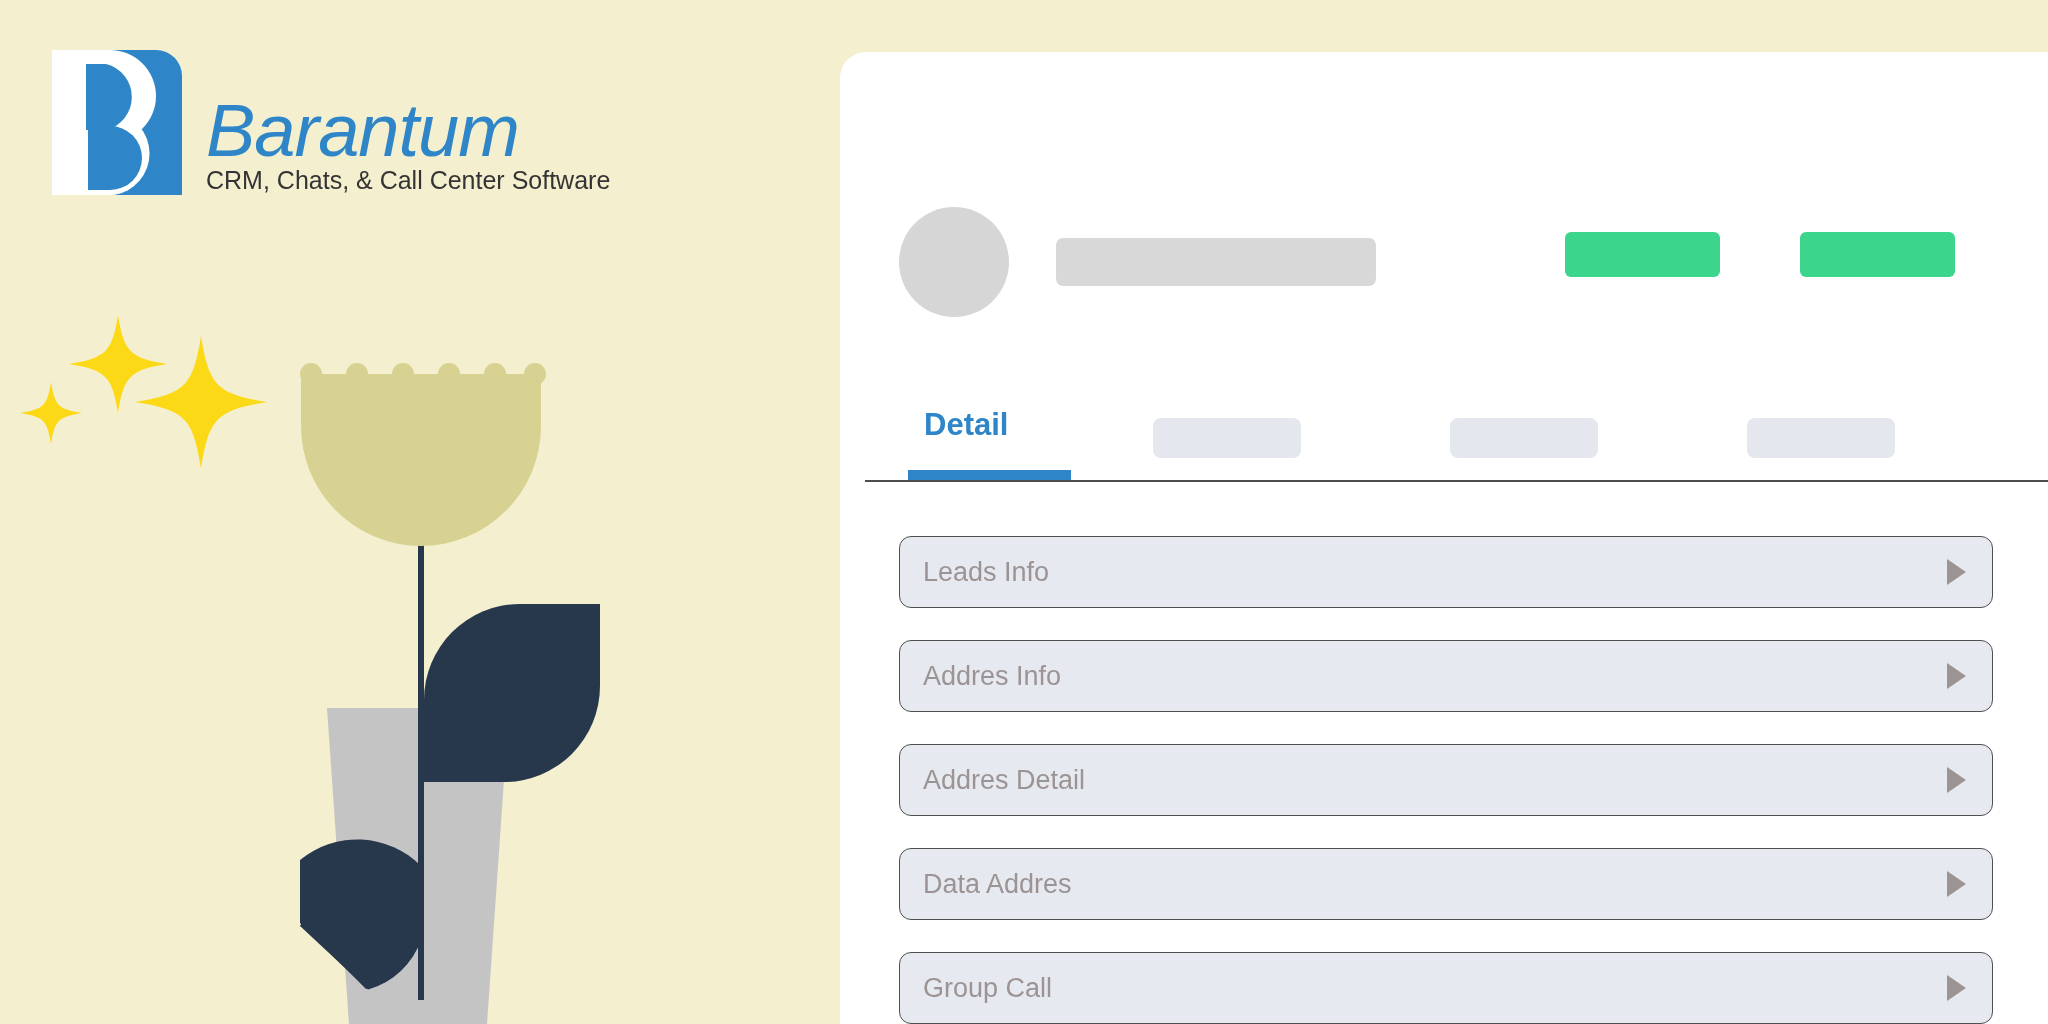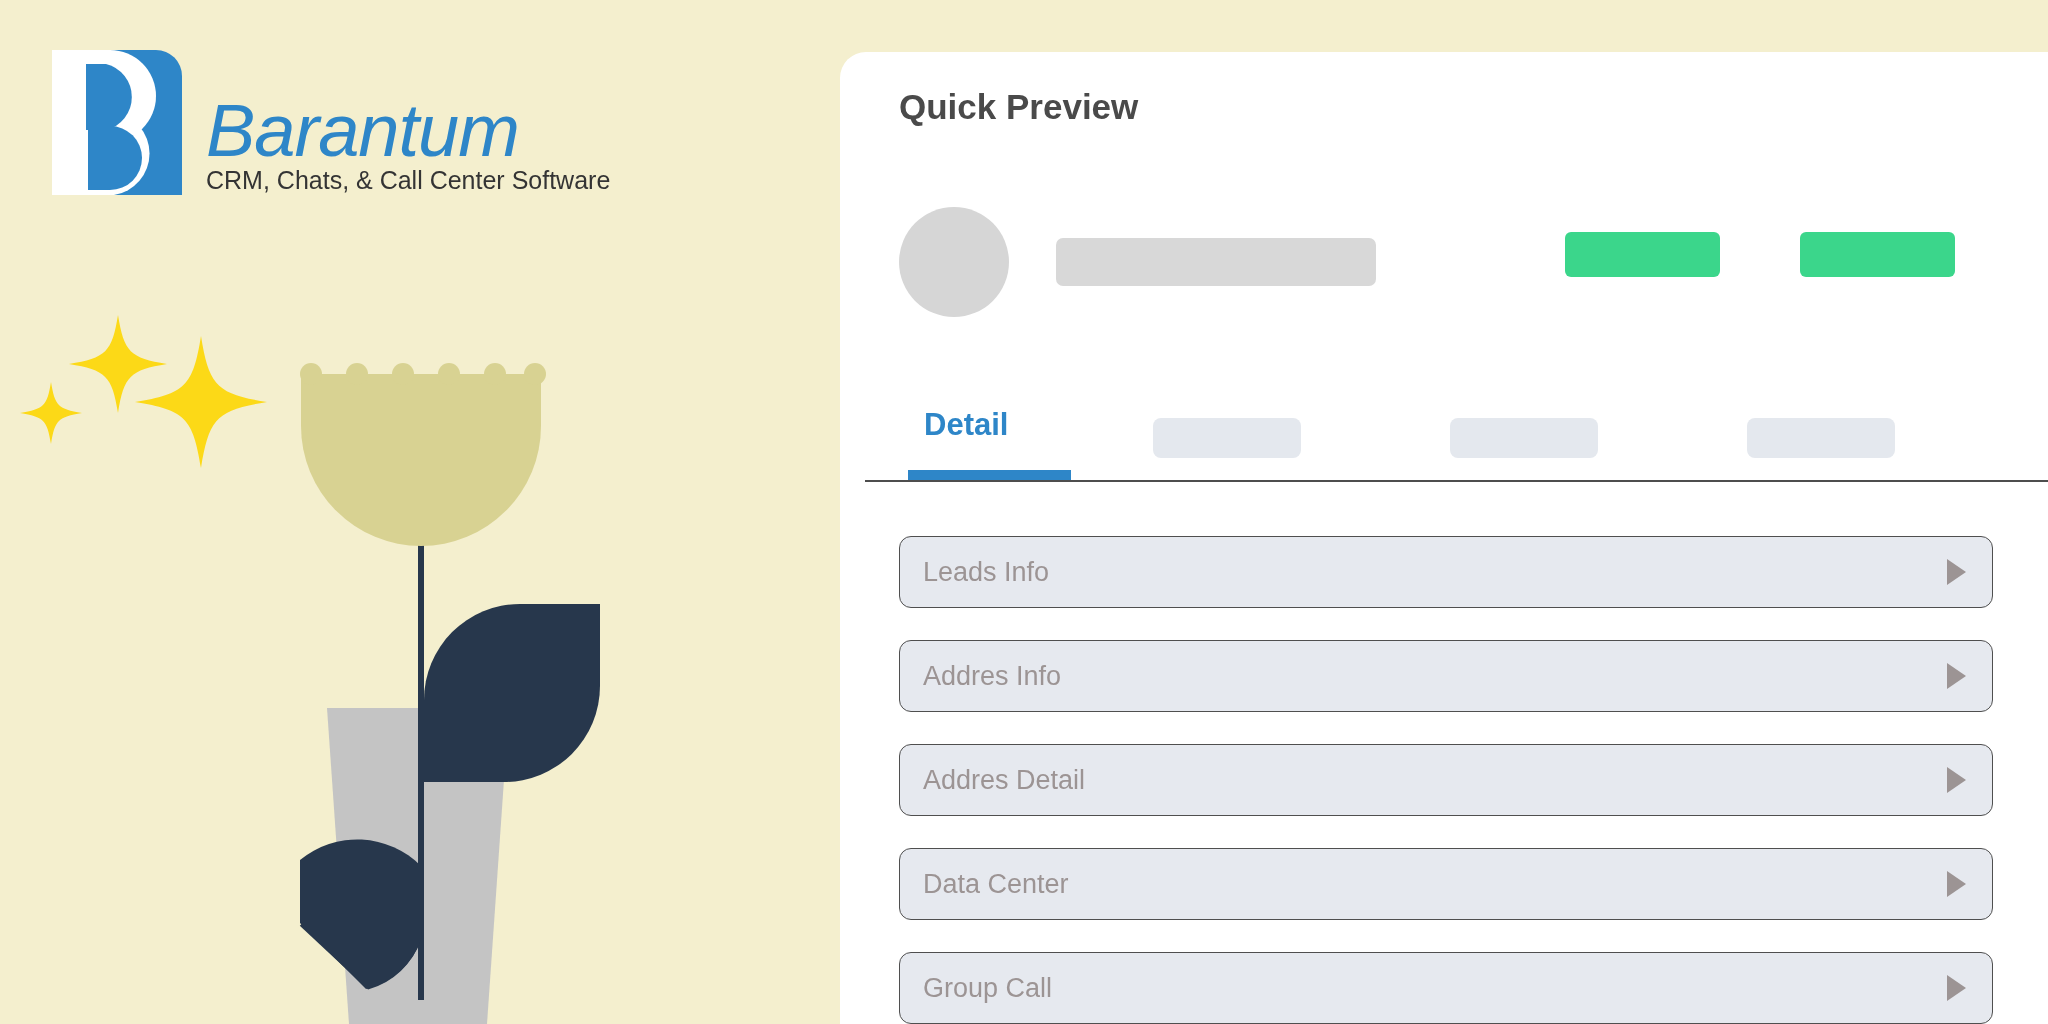--- a/index.html
+++ b/index.html
@@ -143,21 +143,20 @@
         <circle cx="403" cy="74" r="11" fill="#D8D292"></circle>
         <circle cx="449" cy="74" r="11" fill="#D8D292"></circle>
         <circle cx="495" cy="74" r="11" fill="#D8D292"></circle>
         <circle cx="535" cy="74" r="11" fill="#D8D292"></circle>
       </g>
     </svg>
   </div>
 
   <div id="preview-card">
 
-    <div id="preview-title">Quick Preview</div>
 
     <div id="identity-row">
       <div id="avatar-placeholder"></div>
       <div id="name-placeholder"></div>
     </div>
 
     <div id="action-buttons">
       <div class="green-btn"></div>
       <div class="green-btn"></div>
     </div>
@@ -182,21 +181,21 @@
         <div class="section-label">Addres Info</div>
         <div class="section-arrow"></div>
       </div>
 
       <div class="section-row">
         <div class="section-label">Addres Detail</div>
         <div class="section-arrow"></div>
       </div>
 
       <div class="section-row">
-        <div class="section-label">Data Center</div>
+        <div class="section-label">Data Addres</div>
         <div class="section-arrow"></div>
       </div>
 
       <div class="section-row">
         <div class="section-label">Group Call</div>
         <div class="section-arrow"></div>
       </div>
 
     </div>
   </div>

